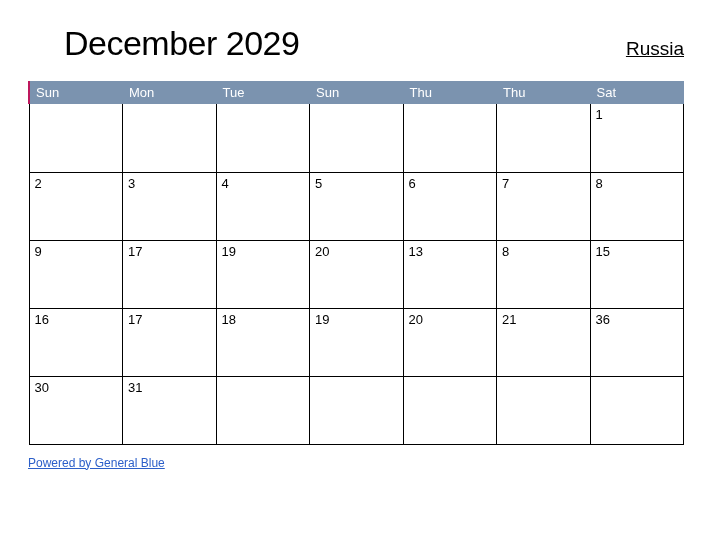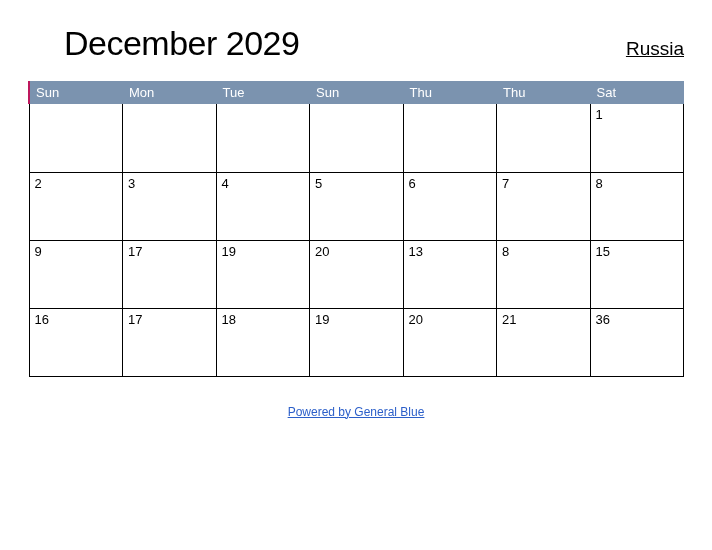--- a/index.html
+++ b/index.html
@@ -46,22 +46,22 @@
     .calendar td {
       border-left: 1px solid #000;
       border-right: 1px solid #000;
       border-bottom: 1px solid #000;
       height: 68px;
       vertical-align: top;
       padding: 3px 5px;
       font-size: 13px;
     }
     .footer {
-      text-align: center;
-      margin-top: 25px;
+      text-align: left;
+      margin-top: 8px;
     }
     .footer a {
       color: #2c5fc9;
       font-size: 12px;
       text-decoration: underline;
     }
   </style>
 </head>
 <body>
 
@@ -112,18 +112,27 @@
     </tr>
     <tr>
       <td>16</td>
       <td>17</td>
       <td>18</td>
       <td>19</td>
       <td>20</td>
       <td>21</td>
       <td>36</td>
     </tr>
+    <tr>
+      <td>30</td>
+      <td>31</td>
+      <td></td>
+      <td></td>
+      <td></td>
+      <td></td>
+      <td></td>
+    </tr>
   </tbody>
 </table>
 
 <div class="footer">
   <a href="#">Powered by General Blue</a>
 </div>
 
 </body></html>

